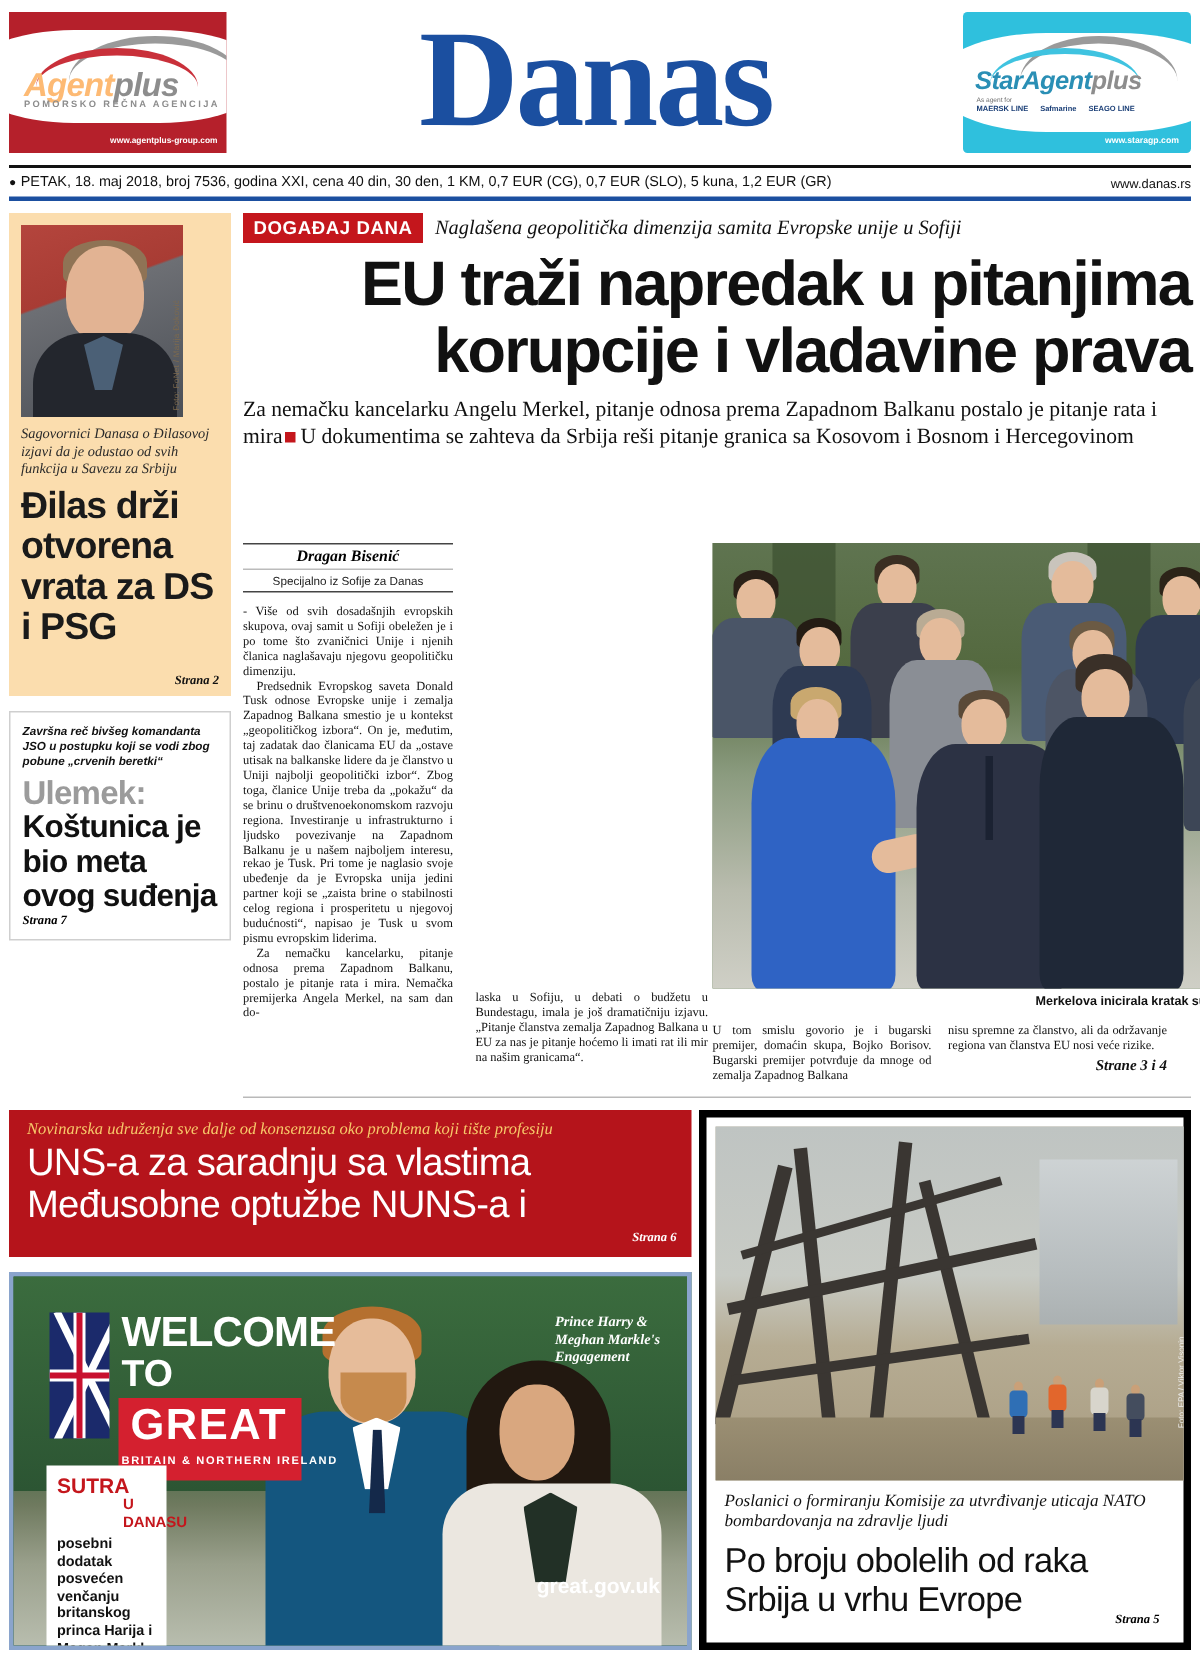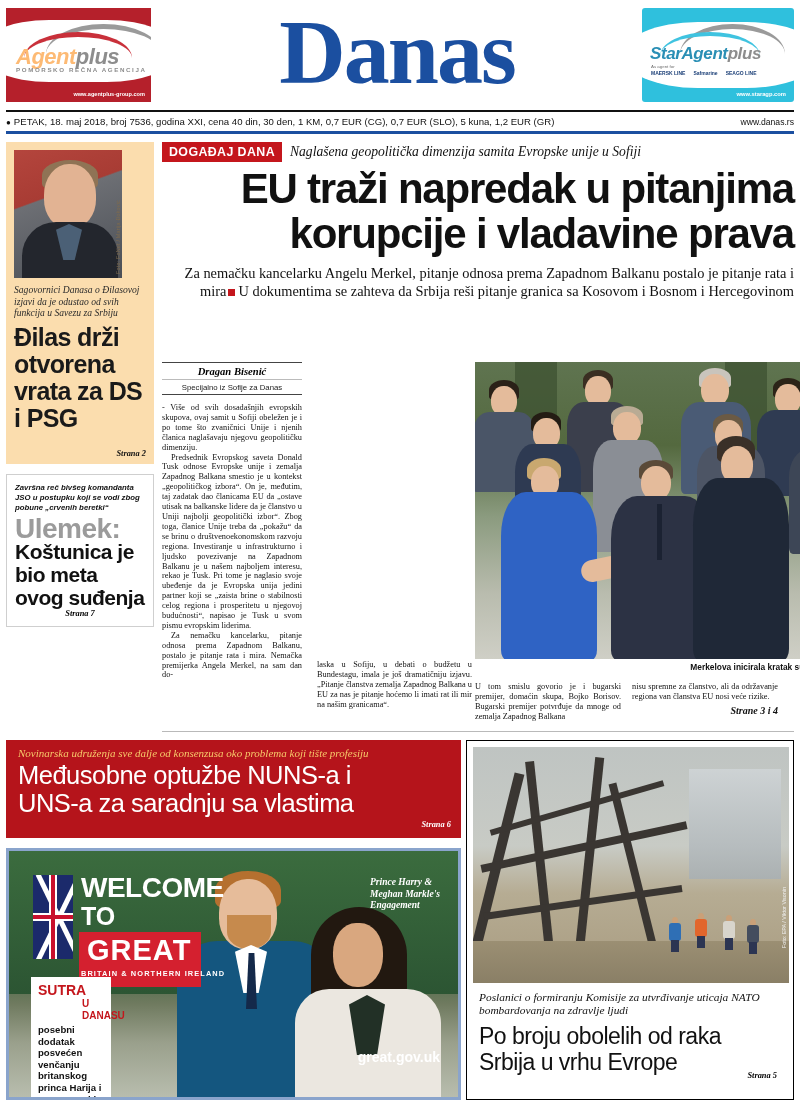--- a/index.html
+++ b/index.html
@@ -132,46 +132,46 @@
     font-size:8.4px; text-align:right; color:#111; margin-top:17px;
   }
 
   .ulemek-box {
     border:1px solid #cfcfcf; margin-top:10px; padding:8px 8px 8px 8px; background:#fff;
   }
   .ulemek-kicker {
     font-size:7.8px; line-height:10px; font-weight:bold; color:#111; font-style:italic;
   }
   .ulemek-name {
-    font-size:28px; font-weight:bold; color:#9b9b9b; line-height:23px; margin-top:4px;
+    font-size:22px; font-weight:bold; color:#9b9b9b; line-height:23px; margin-top:4px;
     letter-spacing:-0.5px;
   }
   .ulemek-head {
     font-size:21px; font-weight:bold; color:#111; line-height:23px; letter-spacing:-0.5px;
   }
-  .ulemek-foot { display:flex; align-items:flex-end; justify-content:center; }
+  .ulemek-foot { display:flex; align-items:flex-end; justify-content:flex-start; }
   .ulemek-foot .pr { font-family:"Liberation Serif", serif; font-style:italic; font-weight:bold; font-size:8.4px; }
 
   
   .lead { position:absolute; left:162px; top:142px; width:632px; }
   .kicker-row { display:flex; align-items:center; gap:8px; }
   .badge {
     background:#c4161c; color:#fff; font-size:12.4px; font-weight:bold;
     padding:3px 7px 3px 7px; letter-spacing:0.4px;
   }
   .kicker-italic {
     font-family:"Liberation Serif", serif; font-style:italic; font-size:13.6px; color:#111;
   }
   .lead-head {
     font-size:42px; font-weight:bold; line-height:45px; text-align:right; color:#111;
     margin-top:4px; letter-spacing:-1.2px;
   }
   .lead-sub {
     font-family:"Liberation Serif", serif; font-size:14.4px; line-height:18px;
-    text-align:right; color:#111; margin-top:8px;
+    color:#111; margin-top:8px;
   }
   .lead-sub .sq {
     display:inline-block; width:7px; height:7px; background:#c4161c; margin:0 3px 0 2px;
   }
 
   
   .lead-body { position:absolute; left:162px; top:362px; width:632px; }
   .byline-wrap { width:140px; }
   .byline-rule { border-top:1px solid #444; }
   .byline-name {
@@ -305,21 +305,21 @@
   .great-ad .meghan .m-face { position:absolute; left:32px; top:16px; width:50px; height:64px;
       background:#d9a77f; border-radius:46% 46% 48% 48%; }
   .great-ad .meghan .m-coat { position:absolute; left:-6px; top:82px; width:146px; height:122px;
       background:#ebe7e0; border-radius:34px 34px 0 0; }
   .great-ad .meghan .m-dress { position:absolute; left:48px; top:88px; width:36px; height:60px;
       background:#223026; clip-path:polygon(50% 0,100% 16%,78% 100%,22% 100%,0 16%); }
 
   
   .nato-box {
     position:absolute; left:466px; top:740px; width:328px; height:360px;
-    border:1px solid #000000; background:#fff; overflow:hidden;
+    border:5px solid #000000; background:#fff; overflow:hidden;
   }
   .nato-photo {
     position:absolute; left:6px; top:6px; width:316px; height:236px;
     overflow:hidden; background:#b6b2a4;
   }
   .nato-photo .sky {
     position:absolute; inset:0;
     background:linear-gradient(180deg,#bfc4c2 0%,#c8cbc5 42%,#b6ac93 62%,#a89b80 100%);
   }
   .nato-photo .bldg {
@@ -514,22 +514,22 @@
       <p class="first">nisu spremne za članstvo, ali da održavanje regiona van članstva EU nosi veće rizike.</p>
       <div class="strane34">Strane 3 i 4</div>
     </div>
   </div>
 
   <div class="hr-thin"></div>
 
   <div class="nuns">
     <div class="nuns-kicker">Novinarska udruženja sve dalje od konsenzusa oko problema koji tište profesiju</div>
     <div class="nuns-head">
+      <div>UNS-a za saradnju sa vlastima</div>
       <div>Međusobne optužbe NUNS-a i</div>
-      <div>UNS-a za saradnju sa vlastima</div>
     </div>
     <div class="nuns-ref">Strana 6</div>
   </div>
 
   <div class="great-ad">
     <div class="bg"></div>
     <div class="hedge"></div>
 
     <div class="harry">
       <div class="h-suit"></div>

